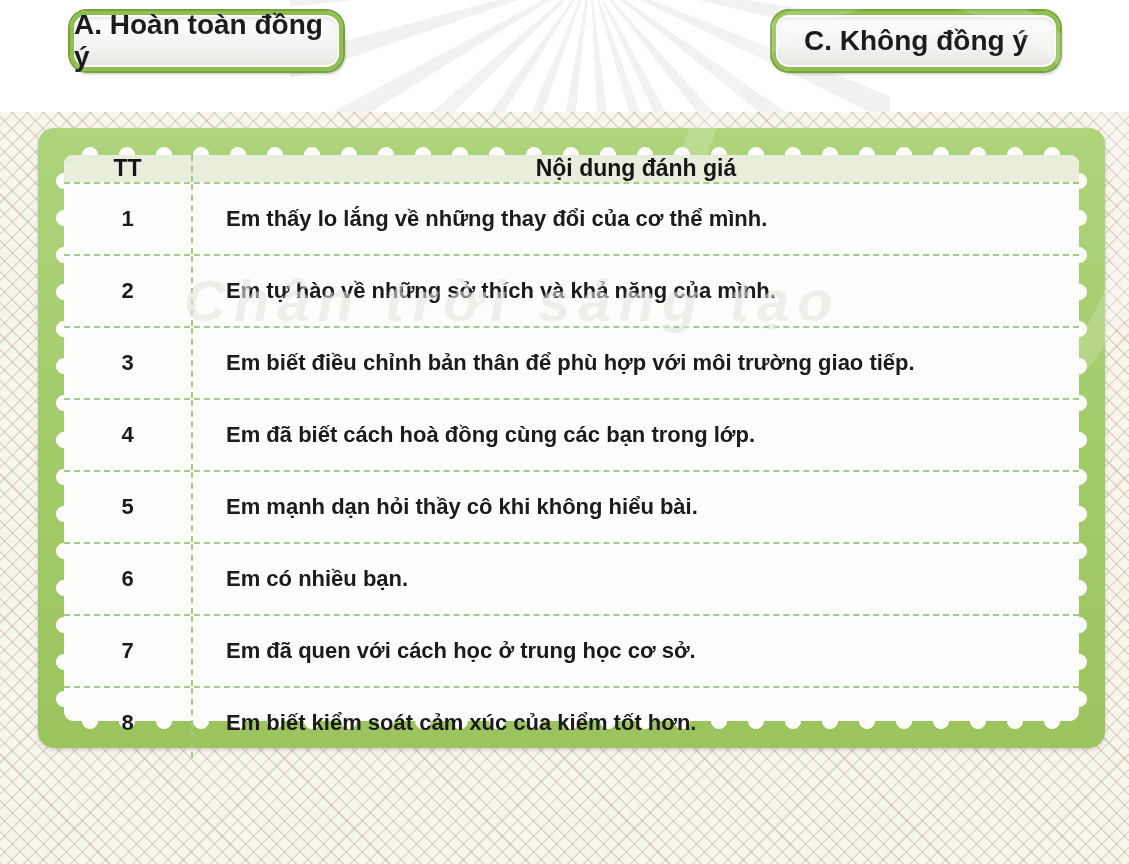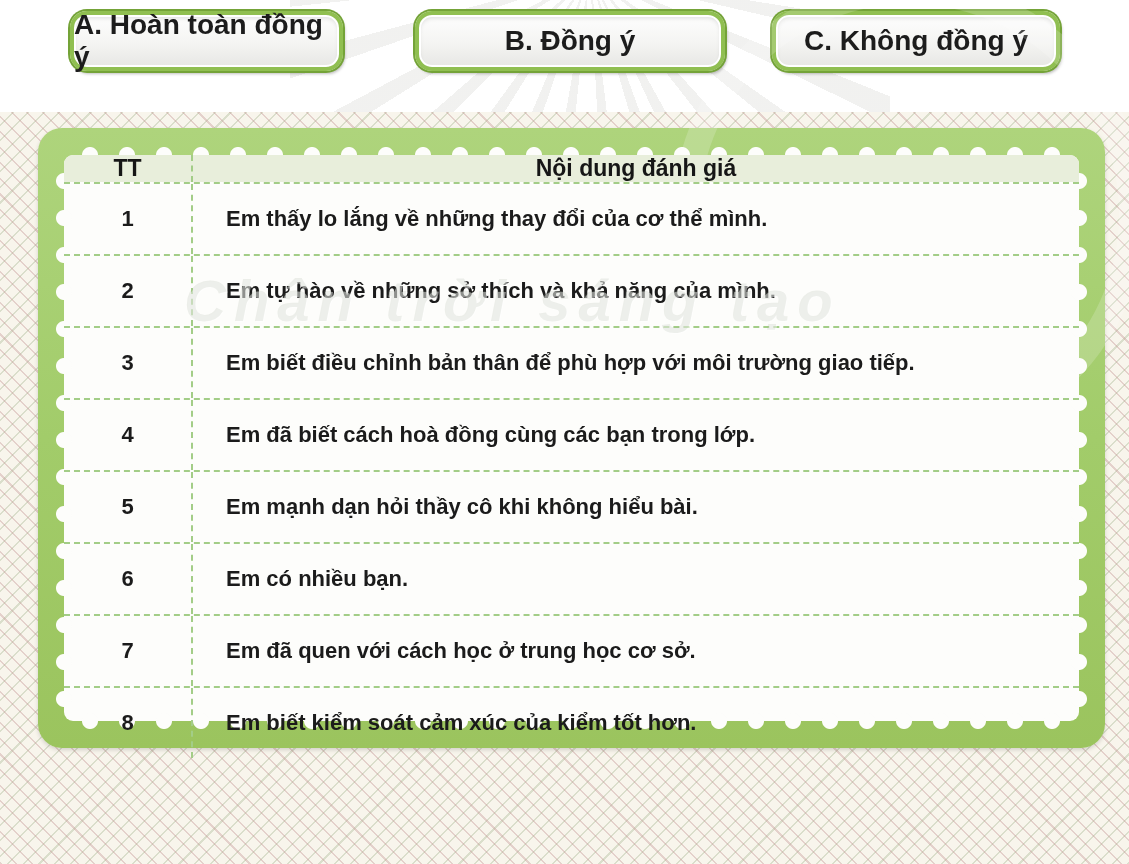--- a/index.html
+++ b/index.html
@@ -46,21 +46,21 @@
     position:absolute; left:0; top:112px; right:0; bottom:0;
     background-color:#f8f5ec;
     background-image:
       repeating-linear-gradient(45deg,  rgba(196,150,150,0.38) 0 1.5px, rgba(255,255,255,0) 1.5px 11px),
       repeating-linear-gradient(-45deg, rgba(170,185,150,0.38) 0 1.5px, rgba(255,255,255,0) 1.5px 11px);
   }
 
   
   .card {
     position:absolute; left:38px; top:128px; width:1067px; height:620px;
-    border-radius:24px;
+    border-radius:16px;
     background:linear-gradient(180deg,#aed47c 0%,#a2cc6a 50%,#9bc45e 100%);
     box-shadow:0 2px 4px rgba(0,0,0,0.15);
     padding:27px 26px;
   }
   
   .card::before {
     content:""; position:absolute; right:-40px; top:-150px; width:420px; height:420px;
     border-radius:50%; border:26px solid rgba(255,255,255,0.18);
     pointer-events:none;
   }
@@ -115,21 +115,20 @@
 </style>
 </head>
 <body>
 
 <div class="page">
 
   <div class="sunburst"></div>
 
   <div class="options-row">
     <div class="opt-btn opt-a">A. Hoàn toàn đồng ý</div>
-    <div class="opt-btn opt-b">B. Đồng ý</div>
     <div class="opt-btn opt-c">C. Không đồng ý</div>
   </div>
 
   <div class="lattice"></div>
 
   <div class="card">
     <div class="stamp">
       <div class="perf perf-top"></div>
       <div class="perf perf-bottom"></div>
       <div class="perf perf-left"></div>

